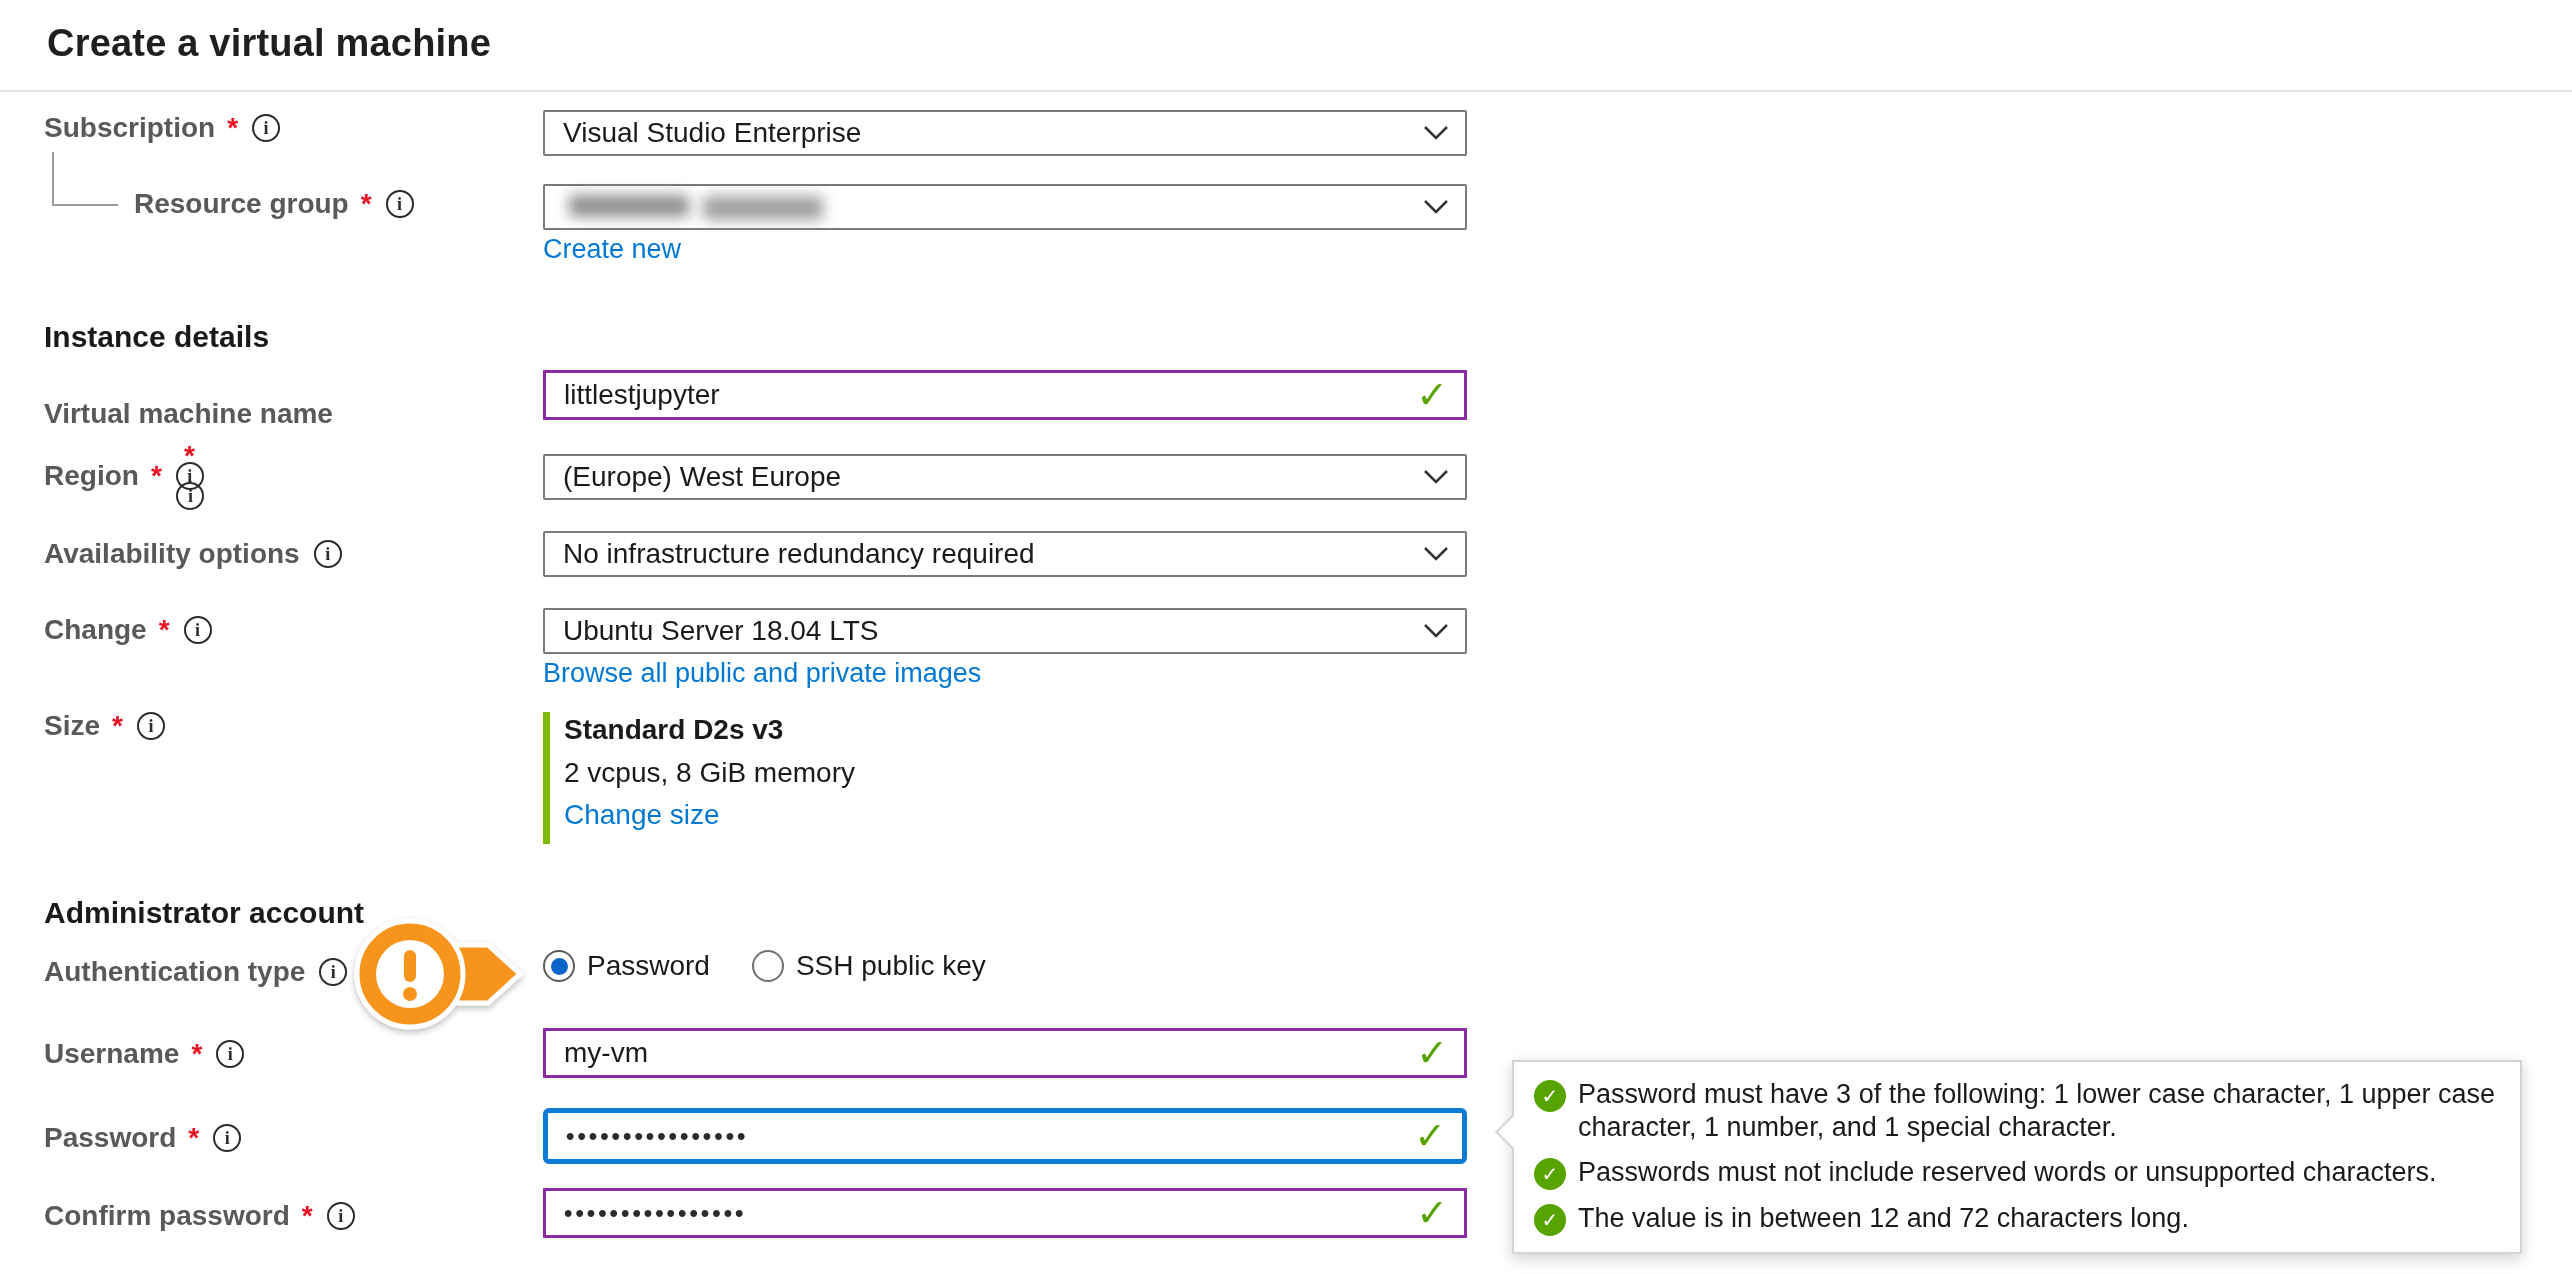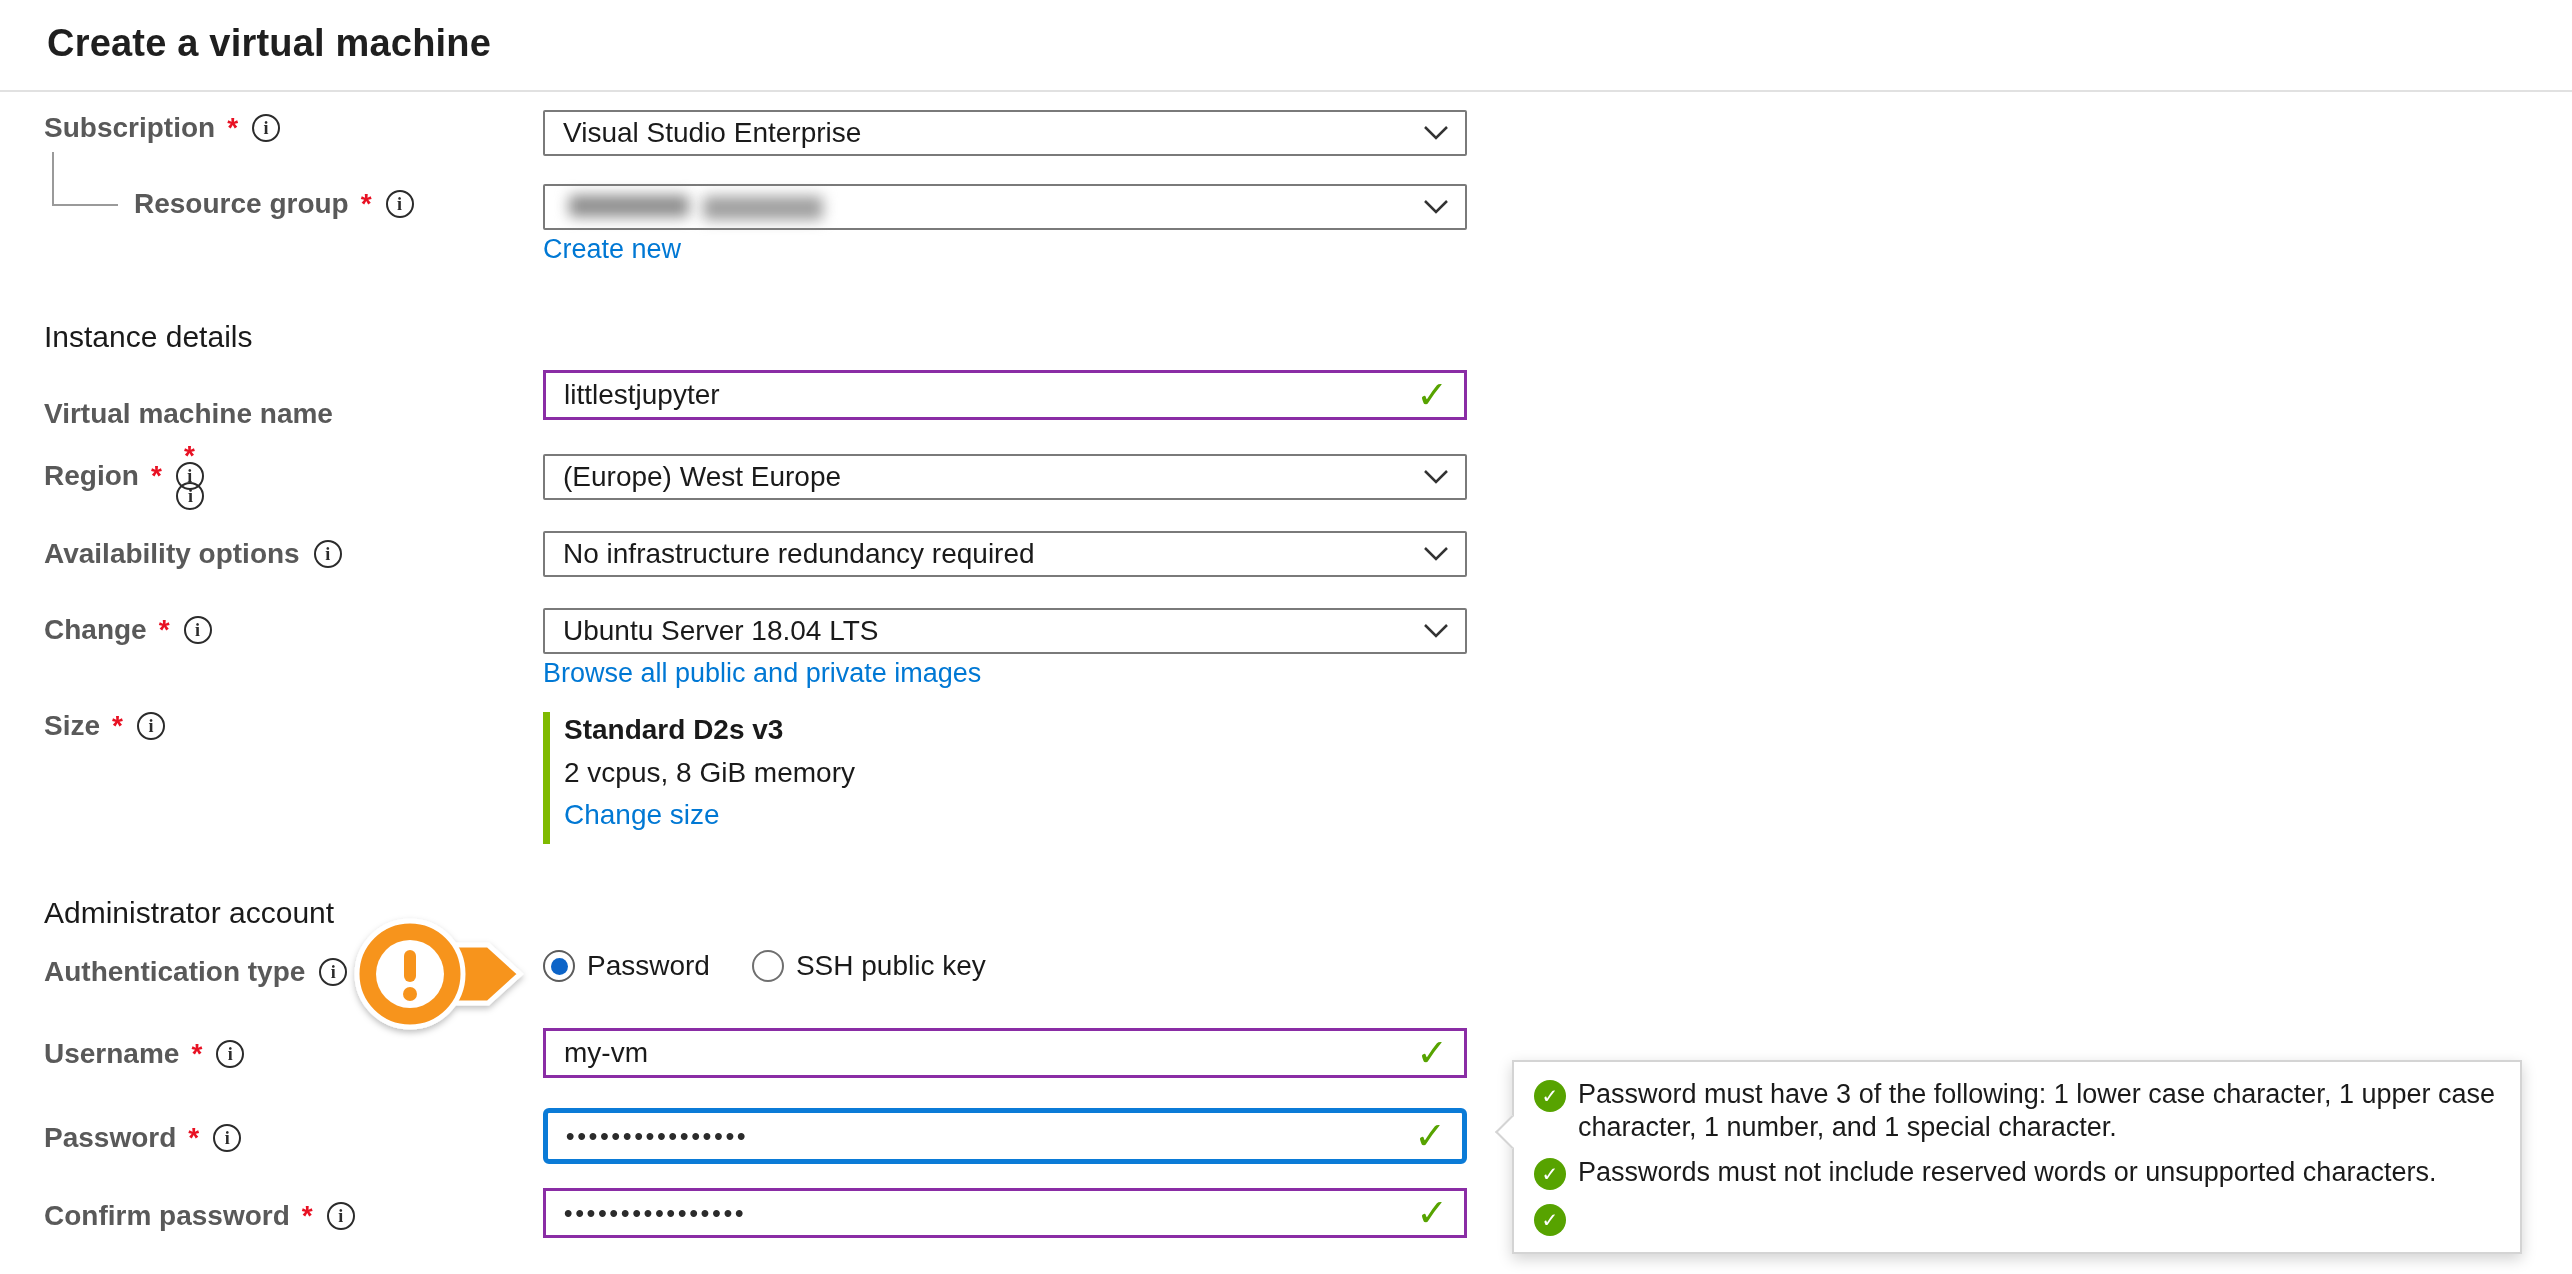--- a/index.html
+++ b/index.html
@@ -11,21 +11,21 @@
   
   .page-title { left: 47px; top: 22px; font-size: 38px; font-weight: 700; color: #1f1f1f; letter-spacing: 0.2px; }
   .header-divider { left: 0; top: 90px; width: 2572px; height: 2px; background: #e1e1e1; }
 
   
   .field-label { display: flex; align-items: center; gap: 10px; font-size: 28px; font-weight: 600; color: #595959; white-space: nowrap; }
   .req { color: #e81123; font-size: 28px; font-weight: 700; padding-left: 2px; }
   .info-icon { width: 28px; height: 28px; border: 2.5px solid #2b2b2b; border-radius: 50%;
     color: #2b2b2b; font-size: 18px; font-weight: 600; display: inline-flex; align-items: center; justify-content: center;
     font-family: "Liberation Serif", serif; margin-left: 4px; flex: 0 0 auto; }
-  .section-header { font-size: 30px; font-weight: 400; color: #1a1a1a; }
+  .section-header { font-size: 30px; font-weight: 700; color: #1a1a1a; }
 
   
   .select-box, .text-input { left: 543px; width: 924px; background: #fff; display: flex; align-items: center; }
   .select-box { height: 46px; border: 2px solid #7a7a7a; border-radius: 2px; padding: 0 60px 0 18px;
     font-size: 28px; color: #1a1a1a; cursor: pointer; }
   .chevron { position: absolute; right: 16px; top: 50%; transform: translateY(-50%); }
   .text-input { height: 50px; border: 3px solid #8a2da5; border-radius: 0; padding: 0 60px 0 18px;
     font-size: 28px; color: #1a1a1a; }
   .text-input.focused { border: 5px solid #0b7bd7; border-radius: 6px; height: 56px; }
   .input-check { position: absolute; right: 16px; top: 50%; transform: translateY(-50%);
@@ -234,14 +234,15 @@
   <div class="tip-item">
     <span class="tip-check">✓</span>
     <span class="tip-text">Password must have 3 of the following: 1 lower case character, 1 upper case character, 1 number, and 1 special character.</span>
   </div>
   <div class="tip-item">
     <span class="tip-check">✓</span>
     <span class="tip-text">Passwords must not include reserved words or unsupported characters.</span>
   </div>
   <div class="tip-item">
     <span class="tip-check">✓</span>
+    <span class="tip-text">The value is in between 12 and 72 characters long.</span>
   </div>
 </div>
 
 </body></html>

